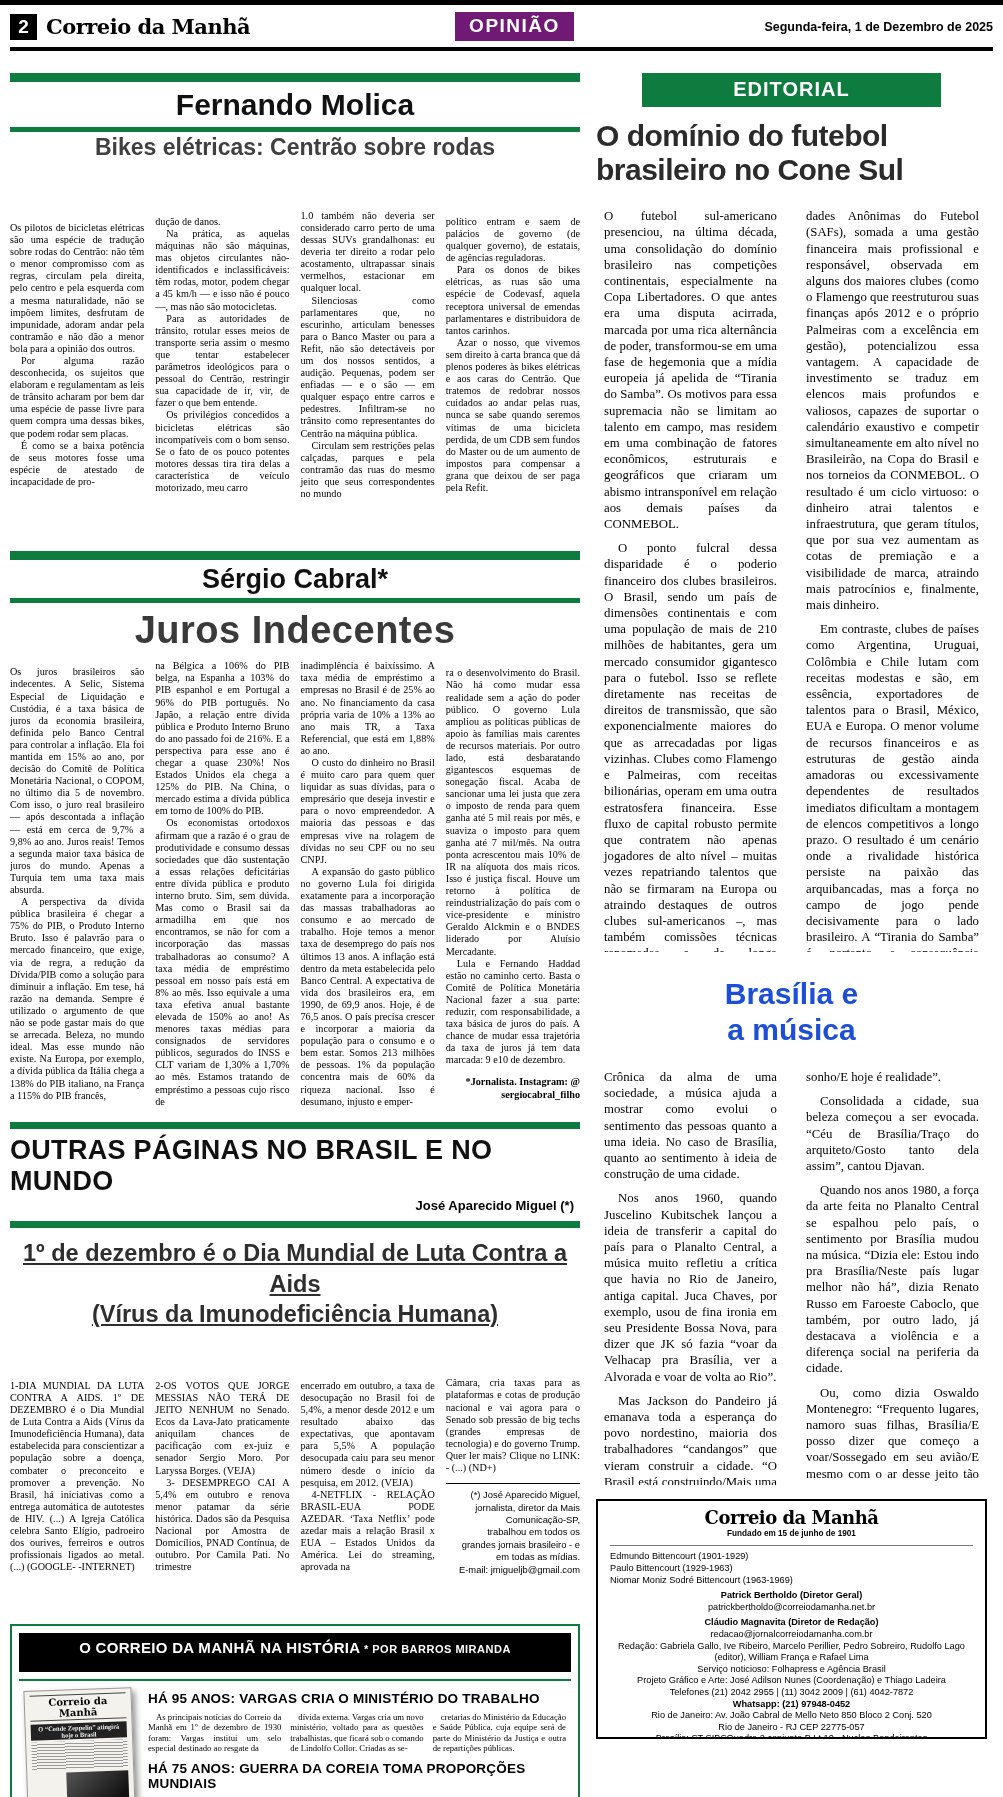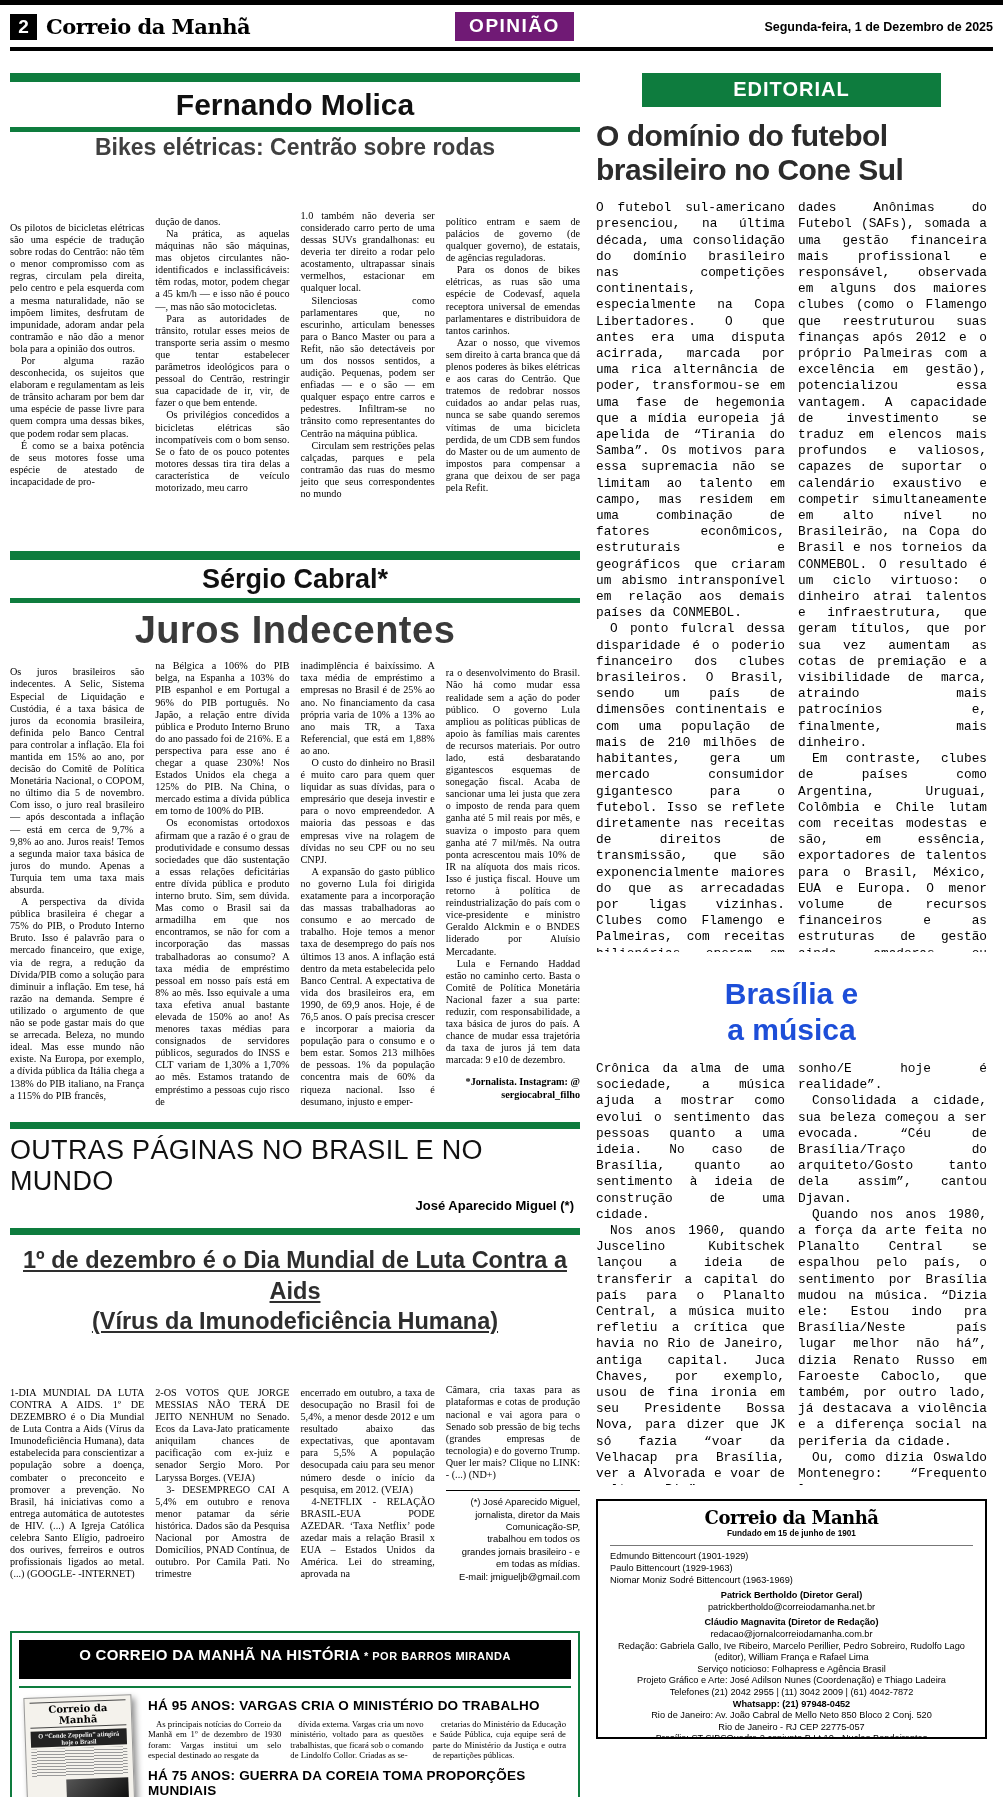--- a/index.html
+++ b/index.html
@@ -38,27 +38,27 @@
   .newscol p { margin:0; text-indent:11px; }
   .newscol p:first-child { text-indent:0; }
   .signature { margin-top:10px; font-weight:bold; text-align:right; white-space:pre-line; font-size:10.2px; }
   
   .editorial-box { background:#0e7c3e; color:#fff; text-align:center; font-weight:800; font-size:20px; letter-spacing:1px; padding:5px 0 6px; margin:0 46px; }
   .editorial-headline { font-weight:700; font-size:30px; line-height:1.12; letter-spacing:-0.5px; color:#2b2b2b; margin:12px 0 14px; white-space:pre-line; }
   .body-2col { display:flex; gap:13px; overflow:hidden; }
   .body-2col.editorial { height:752px; }
   .body-2col.brasilia { height:424px; }
   .bigcol { flex:1 1 0; font-family:"Liberation Serif", serif; font-size:12.8px; line-height:16.2px; text-align:justify; hyphens:auto; }
-  .bigcol p { margin:0; text-indent:14px;font-family:Liberation Mono, monospace; }
+  .bigcol p { margin:8px; text-indent:14px; }
   .bigcol p:first-child { text-indent:0; }
   .brasilia-headline { text-align:center; font-weight:700; font-size:30px; line-height:1.18; color:#1d4ed8; margin:24px 0 14px; white-space:pre-line; }
   
   .outras-wrap { margin-top:14px; }
-  .outras-headline { font-weight:400; font-size:27px; letter-spacing:0.3px; color:#111; padding:6px 0 1px; }
-  .outras-byline { text-align:right; font-weight:700; font-size:13px; padding:0 6px 15px; }
+  .outras-headline { font-weight:700; font-size:27px; letter-spacing:0.3px; color:#111; padding:6px 0 1px; }
+  .outras-byline { text-align:right; font-weight:700; font-size:13px; padding:0 6px 8px; }
   .aids-headline { text-align:center; font-weight:600; font-size:23.5px; line-height:1.3; color:#2e2e2e; padding:10px 0 6px; white-space:pre-line;text-decoration:underline; }
   .credit-block { margin-top:9px; border-top:1px solid #000; padding-top:5px; font-family:"Liberation Sans", sans-serif; font-size:9.4px; line-height:1.32; text-align:right; white-space:pre-line; }
   
   .hist-box { margin-top:12px; border:2px solid #0e7c3e; height:234px; overflow:hidden; }
   .hist-header { margin:7px 7px 0 7px; border-bottom:2px solid #0e7c3e; padding-bottom:7px; }
   .hist-bar { background:#000; color:#fff; text-align:center; padding:6px 4px 16px; font-weight:800; font-size:15px; letter-spacing:0.3px; }
   .hist-bar .sub { font-weight:700; font-size:11px; letter-spacing:0.5px; }
   .hist-content { display:flex; gap:14px; padding:8px 12px 0 14px; }
   .thumb { width:108px; height:152px; flex:none; background:#f4f2ec; border:1px solid #999; box-shadow:3px 4px 6px rgba(0,0,0,0.45); transform:rotate(-2deg); padding:4px 5px; overflow:hidden; }
   .thumb-masthead { font-family:"DejaVu Serif", serif; font-weight:bold; font-size:10px; text-align:center; border-top:1px solid #444; border-bottom:1px solid #444; padding:1px 0; }

